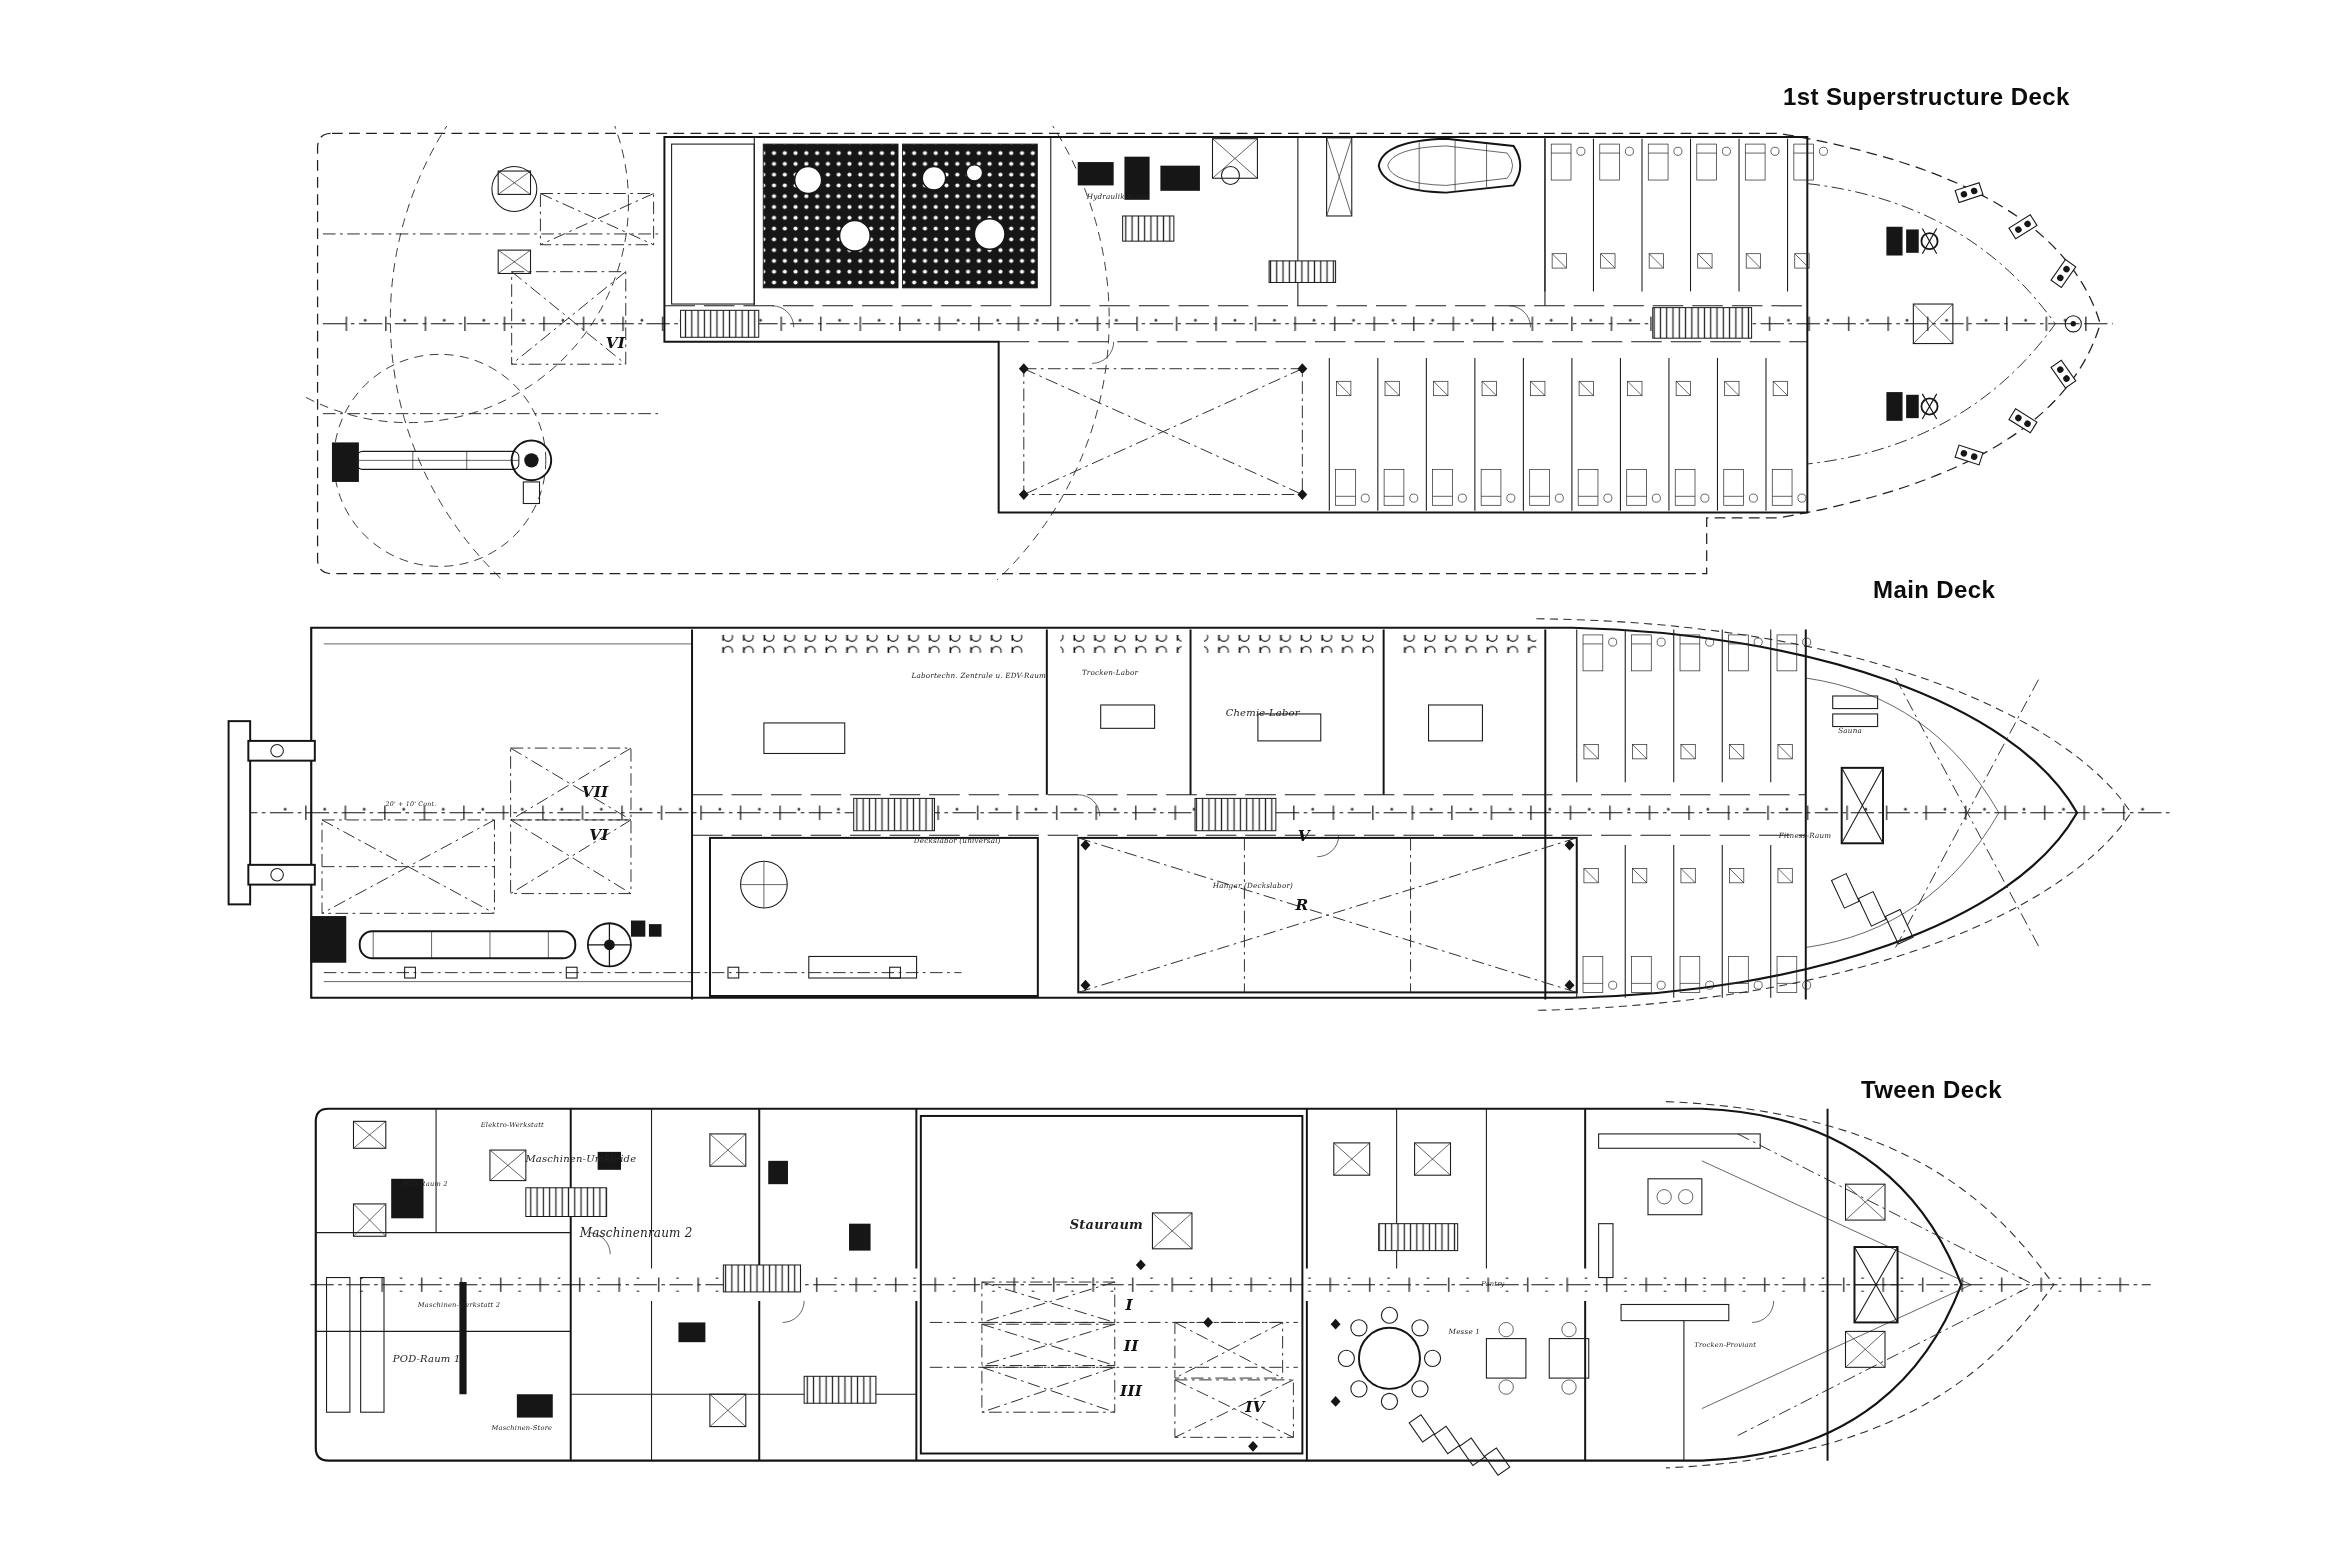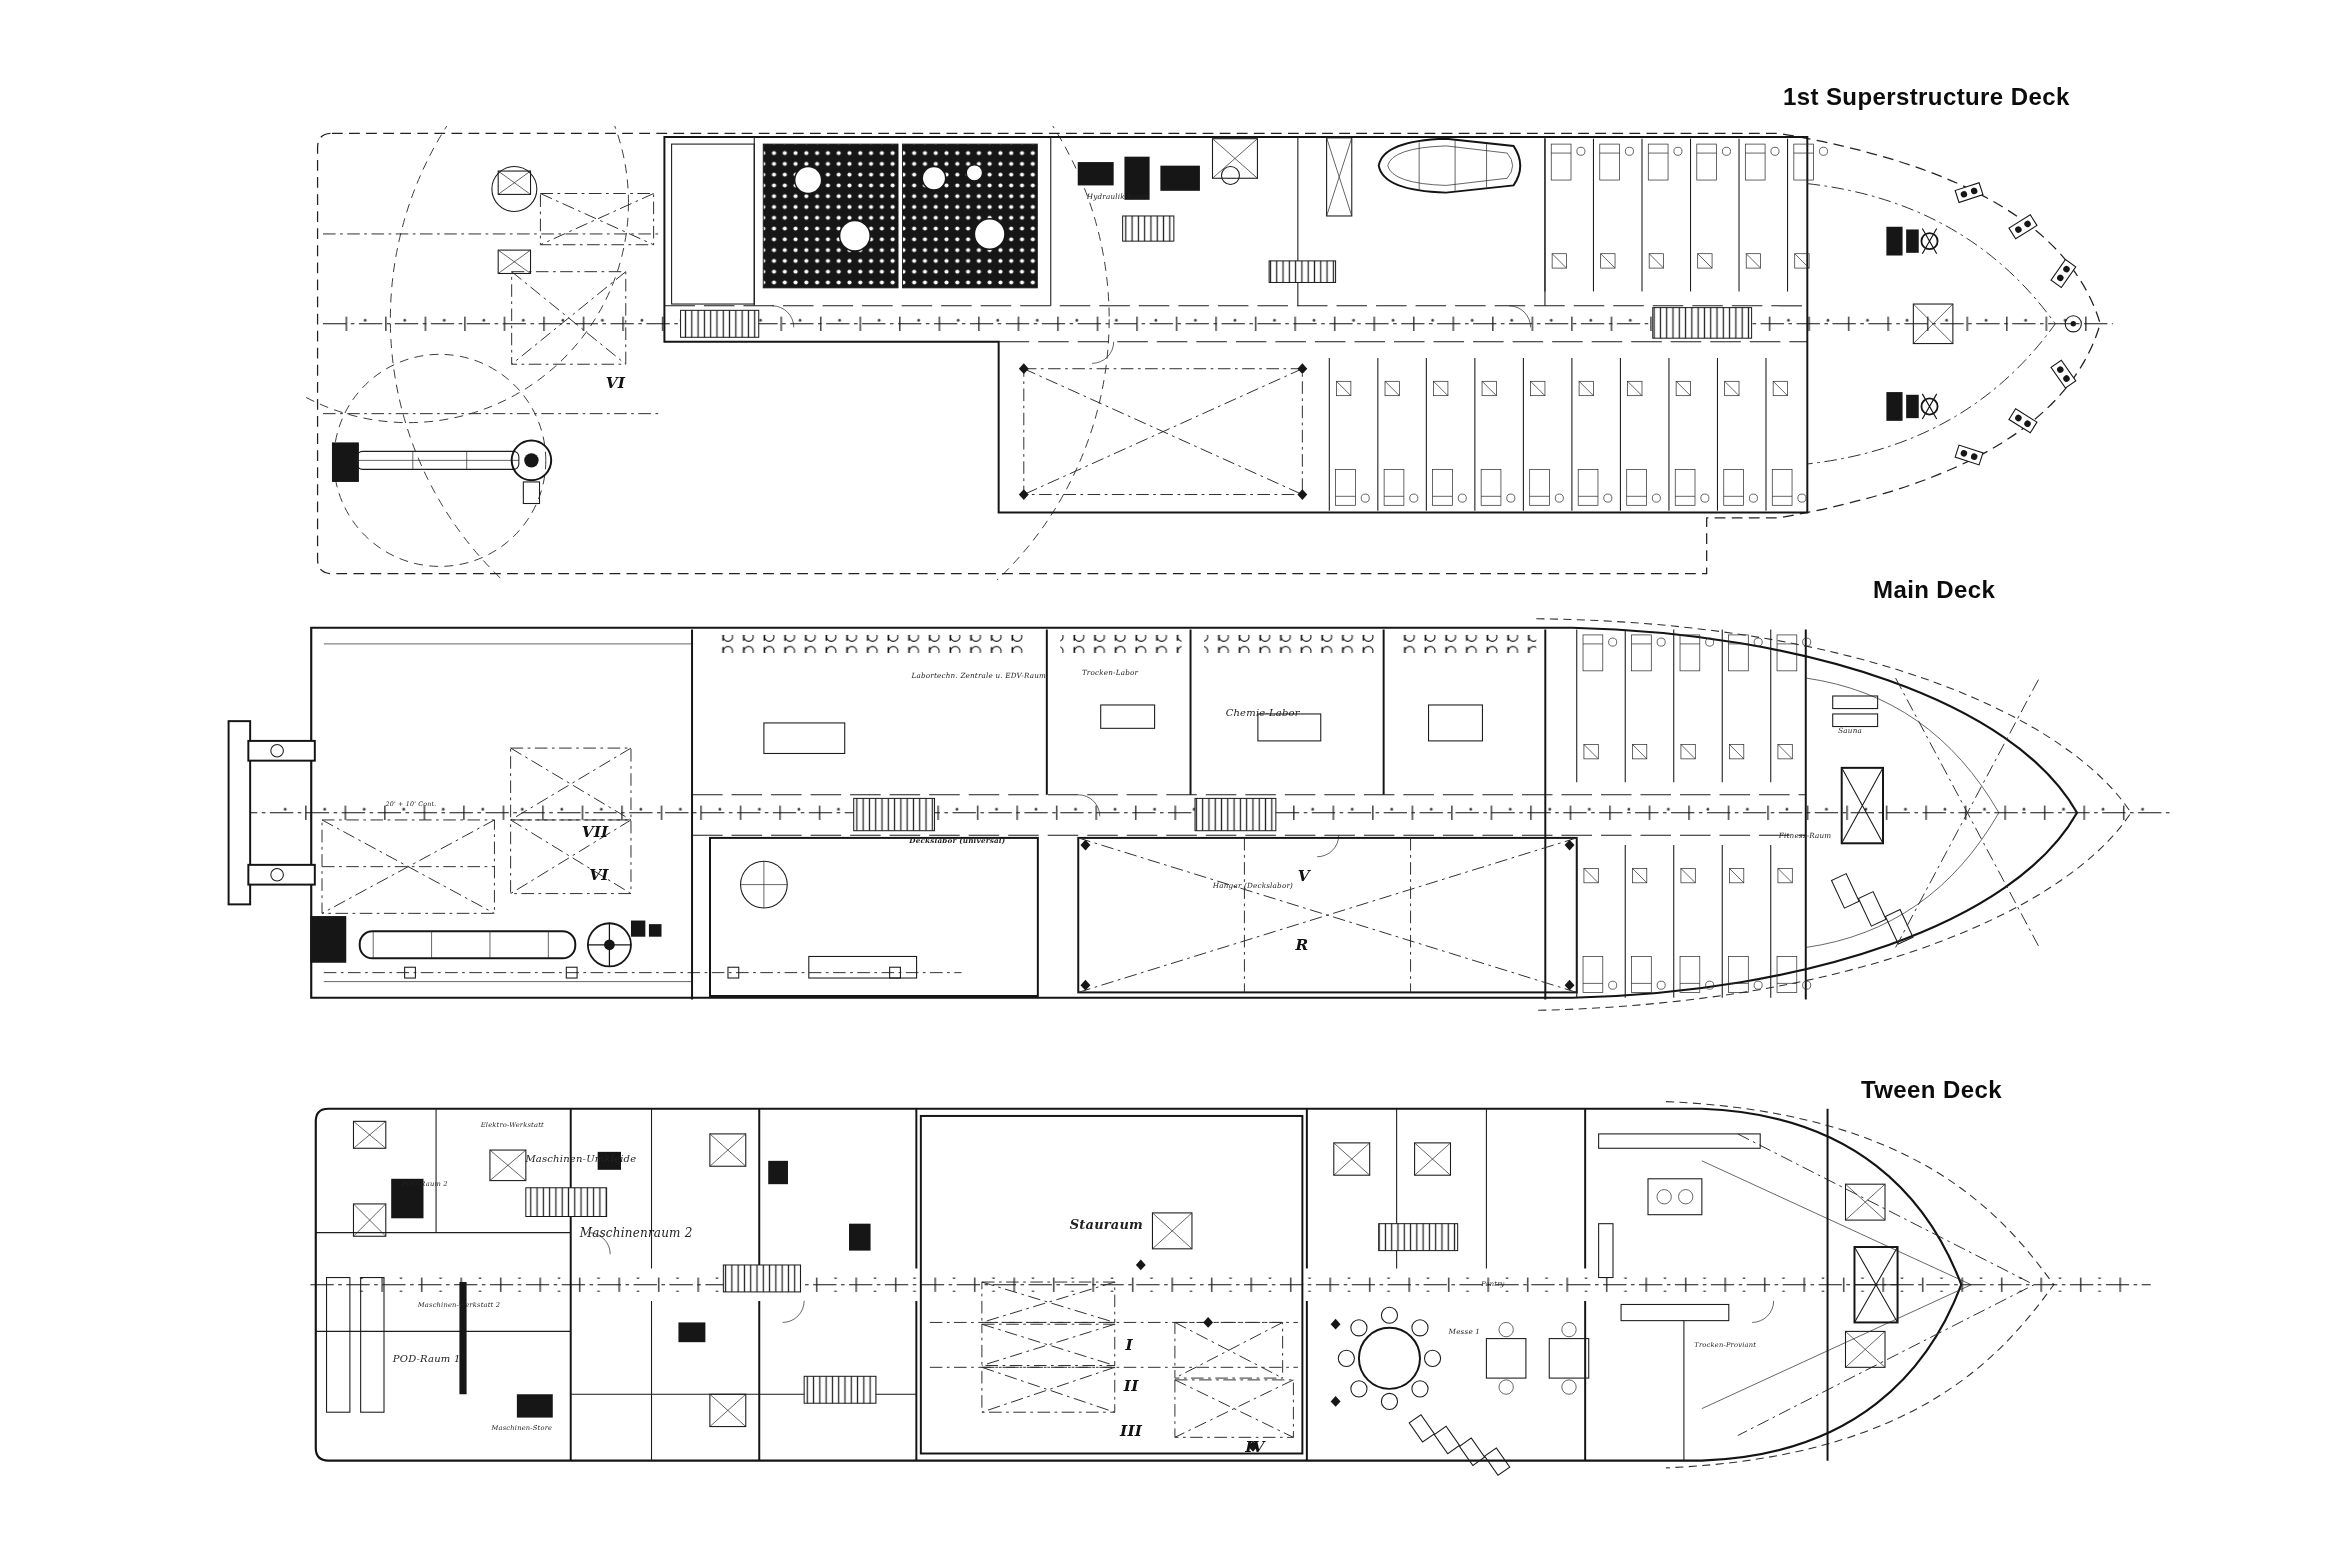--- a/index.html
+++ b/index.html
@@ -4,21 +4,21 @@
 <style>
   html,body{margin:0;padding:0;background:#ffffff;}
   .canvas{position:relative;width:2330px;height:1562px;background:#ffffff;overflow:hidden;
           font-family:"Liberation Sans",sans-serif;}
   .deck{position:absolute;}
   .deck svg{position:absolute;left:0;top:0;}
   .deck-title{position:absolute;font:bold 24px "Liberation Sans",sans-serif;color:#0c0c0c;
               letter-spacing:0.4px;white-space:nowrap;}
   .plan-label{position:absolute;transform:translate(-50%,-50%);
               font:italic 7.2px "DejaVu Serif",serif;color:#222;white-space:nowrap;letter-spacing:0.2px;}
-  .plan-label.roman{font:italic bold 15.3px "DejaVu Serif",serif;color:#111;margin-top:40px;}
+  .plan-label.roman{font:italic bold 15.3px "DejaVu Serif",serif;color:#111;}
   
   .hull{fill:none;stroke:#141414;stroke-width:2.4}
   .wallH{fill:#ffffff;stroke:#141414;stroke-width:2.2}
   .wallHn{fill:none;stroke:#141414;stroke-width:2.2}
   .wall{fill:none;stroke:#1c1c1c;stroke-width:1.2}
   .thin{fill:none;stroke:#2a2a2a;stroke-width:0.8}
   .cDash{fill:none;stroke:#3a3a3a;stroke-width:1.1;stroke-dasharray:10 7}
   .edgeDash{fill:none;stroke:#222;stroke-width:1.4;stroke-dasharray:12 7}
   .hDash{fill:none;stroke:#2f2f2f;stroke-width:1.1;stroke-dasharray:14 5 3 5}
   .hDash2{fill:none;stroke:#2f2f2f;stroke-width:1.2;stroke-dasharray:9 6}
@@ -343,21 +343,21 @@
       </g>
     </svg>
   <span class="plan-label roman" style="left: 18.9%; top: 44.3%;">VII</span>
       <span class="plan-label roman" style="left: 19.1%; top: 55.1%;">VI</span>
       <span class="plan-label roman" style="left: 55.1%; top: 55.3%;">V</span>
       <span class="plan-label roman" style="left: 55%; top: 72.6%;">R</span>
       <span class="plan-label" style="left: 9.5%; top: 47%; font-size: 6.3px;">20' + 10' Cont.</span>
       <span class="plan-label" style="left: 38.5%; top: 15.1%; font-size: 7.2px;">Labortechn. Zentrale u. EDV-Raum</span>
       <span class="plan-label" style="left: 45.2%; top: 14.2%; font-size: 7.2px;">Trocken-Labor</span>
       <span class="plan-label" style="left: 53%; top: 14.6%; font-size: 10px; margin-top: 39px;">Chemie-Labor</span>
-      <span class="plan-label" style="left: 37.4%; top: 56.2%; font-size: 7.2px; font-weight: bold;">Deckslabor (universal)</span>
+      <span class="plan-label" style="left: 37.4%; top: 56.2%; font-size: 7.2px;">Deckslabor (universal)</span>
       <span class="plan-label" style="left: 52.5%; top: 62.5%; font-size: 7.2px; margin-top: 20px;">Hangar (Deckslabor)</span>
       <span class="plan-label" style="left: 83%; top: 28.8%; font-size: 7.2px;">Sauna</span>
       <span class="plan-label" style="left: 80.7%; top: 55.1%; font-size: 7.2px;">Fitness-Raum</span>
     </div>
 
   
   <div class="deck-title" style="left:1861px;top:1076px">Tween Deck</div>
 
   <div class="deck" id="deck-2" style="left:301px;top:1098px;width:1904px;height:395px">
     <svg width="1904" height="395" viewBox="0 0 2120 440">

